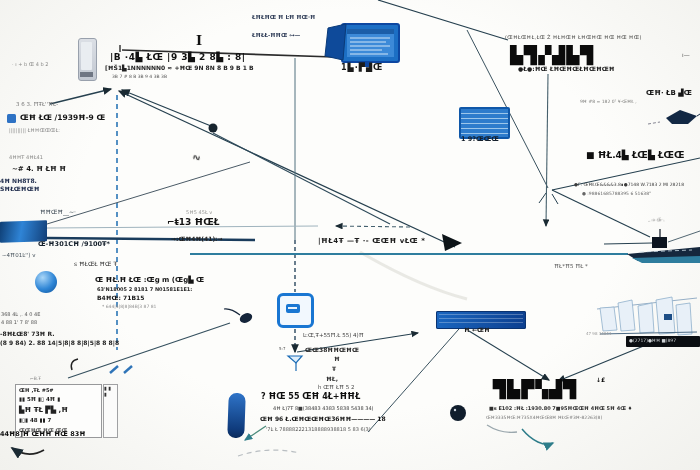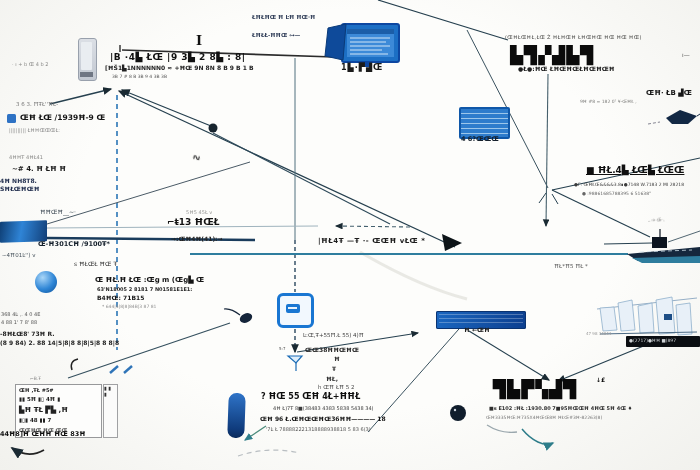--- a/index.html
+++ b/index.html
@@ -197,21 +197,21 @@
   <div class="lb" style="left:196px;top:34px;font-size:13px;font-weight:700;font-family:'DejaVu Serif',serif;color:#111;">I</div>
   <div class="lb" style="left:341px;top:63px;font-size:8px;font-weight:700;letter-spacing:1px;">1▙·▛▟Œ</div>
   <div class="lb" style="left:252px;top:14px;font-size:5.5px;font-weight:600;color:#33405a;">ŁĦŁĦŒ Ħ ĿĦ ĦŒ·Ħ</div>
   <div class="lb" style="left:252px;top:32px;font-size:5.5px;font-weight:600;color:#33405a;">ŁĦŁŁ-ĦĦŒ ⊶—</div>
   <div class="lb" style="left:505px;top:35px;font-size:5px;color:#4a4a48;letter-spacing:.3px;">(ŒĦŁŒĦŁ,ŁŒ Ż ĦŁĦŒĦ ŁĦŒĦŒ ĦŒ ĦŒ ĦŒ)</div>
   <div class="lb" style="left:510px;top:46px;font-size:17px;font-weight:900;color:#0b0b0b;letter-spacing:1px;">▙▜▞▟▙▜</div>
   <div class="lb" style="left:518px;top:66px;font-size:6px;font-weight:700;color:#222;">●Ł●:ĦŒ ŁĦŒĦŒŁĦŒĦŒĦ</div>
   <div class="lb" style="left:682px;top:52px;font-size:6px;color:#555;">ı—</div>
   <div class="lb" style="left:646px;top:89px;font-size:7px;font-weight:700;color:#161616;">ŒĦ· ŁB ▟Œ</div>
   <div class="lb" style="left:580px;top:99px;font-size:4.5px;color:#7c7c7a;">9Ħ #8 = 182 0⁷   ¥-ŒĦŁ ,</div>
-  <div class="lb" style="left:586px;top:165px;font-size:9px;font-weight:700;color:#101010;text-decoration:underline;">■ ĦŁ.4▙    ŁŒ▙ ŁŒŒ</div>
+  <div class="lb" style="left:586px;top:150px;font-size:9px;font-weight:700;color:#101010;">■ ĦŁ.4▙    ŁŒ▙ ŁŒŒ</div>
   <div class="lb" style="left:574px;top:182px;font-size:4.5px;color:#3c3c3c;">●Γ: ŒĦŁŒ&amp;&amp;&amp;&amp;3.8∎●7148 W.7183 2 MI 28218</div>
   <div class="lb" style="left:582px;top:191px;font-size:4.5px;color:#666;">● :98861685788395 6 51638°</div>
   <div class="lb" style="left:167px;top:217px;font-size:9px;font-weight:700;color:#141414;">⌐ŧ13 ĦŒŁ</div>
   <div class="lb" style="left:171px;top:236px;font-size:6px;font-weight:700;color:#222;">→:ŒĦ4Ħ(41):→</div>
   <div class="lb" style="left:298px;top:237px;font-size:7px;font-weight:600;color:#1c1c1c;letter-spacing:.5px;margin-left:20px;">|ĦŁ4Ŧ  —Ŧ ·- ŒŒĦ vŁŒ *</div>
   <div class="lb" style="left:554px;top:263px;font-size:5.5px;color:#555;">ĦŁ*Ħ5 ĦŁ   *</div>
   <div class="lb" style="left:648px;top:219px;font-size:4.5px;color:#777;transform:rotate(-8deg);">- ⁿº Œ·,</div>
   <div class="lb" style="left:40px;top:209px;font-size:6px;color:#3e4a55;">ĦĦŒĦ__~·</div>
   <div class="lb" style="left:38px;top:241px;font-size:6.5px;font-weight:700;color:#15202c;">Œ-Ħ301CĦ /9100Ŧ*</div>
   <div class="lb" style="left:2px;top:252px;font-size:5.5px;color:#44505a;">~4Ħ01Ŀ'') v</div>
@@ -246,15 +246,15 @@
   <div class="lb" style="left:629px;top:338px;font-size:4.5px;color:#cfd3d6;">●(2717)●ĦĦ ■(897</div>
   <div class="lb" style="left:9px;top:155px;font-size:5px;color:#8a8a88;">4ĦĦŦ 4ĦŁ41</div>
   <div class="lb" style="left:0px;top:165px;font-size:7px;font-weight:700;color:#1b1b1b;margin-left:12px;">~# 4. Ħ ŁĦ Ħ</div>
   <div class="lb" style="left:0px;top:178px;font-size:6px;font-weight:700;color:#23304f;">4Ħ NH8T8.</div>
   <div class="lb" style="left:0px;top:186px;font-size:6px;font-weight:700;color:#23304f;">SĦŁŒĦŒĦ</div>
   <div class="lb" style="left:16px;top:101px;font-size:5.5px;color:#777;">3 6 3. ĦŦŁ''ĦŁ-</div>
   <div class="lb" style="left:20px;top:114px;font-size:7.5px;font-weight:700;color:#121212;">ŒĦ ŁŒ /1939Ħ-9 Œ</div>
   <div class="lb" style="left:9px;top:128px;font-size:5px;color:#8a8a8a;">|||||||||| ŁĦĦŒŒŒŁ:</div>
   <div class="lb" style="left:186px;top:210px;font-size:5px;color:#9a9a98;">5Ħ5 45Ł v</div>
   <div class="lb" style="left:191px;top:153px;font-size:11px;font-weight:600;color:#333;transform:rotate(-10deg);">∿</div>
-  <div class="lb" style="left:461px;top:136px;font-size:6.5px;font-weight:700;color:#15202c;">4 6?ŒŒŒ</div>
+  <div class="lb" style="left:461px;top:136px;font-size:6.5px;font-weight:700;color:#15202c;">1 9?ŒŒŒ</div>
 
 </div>
 
 </body></html>

